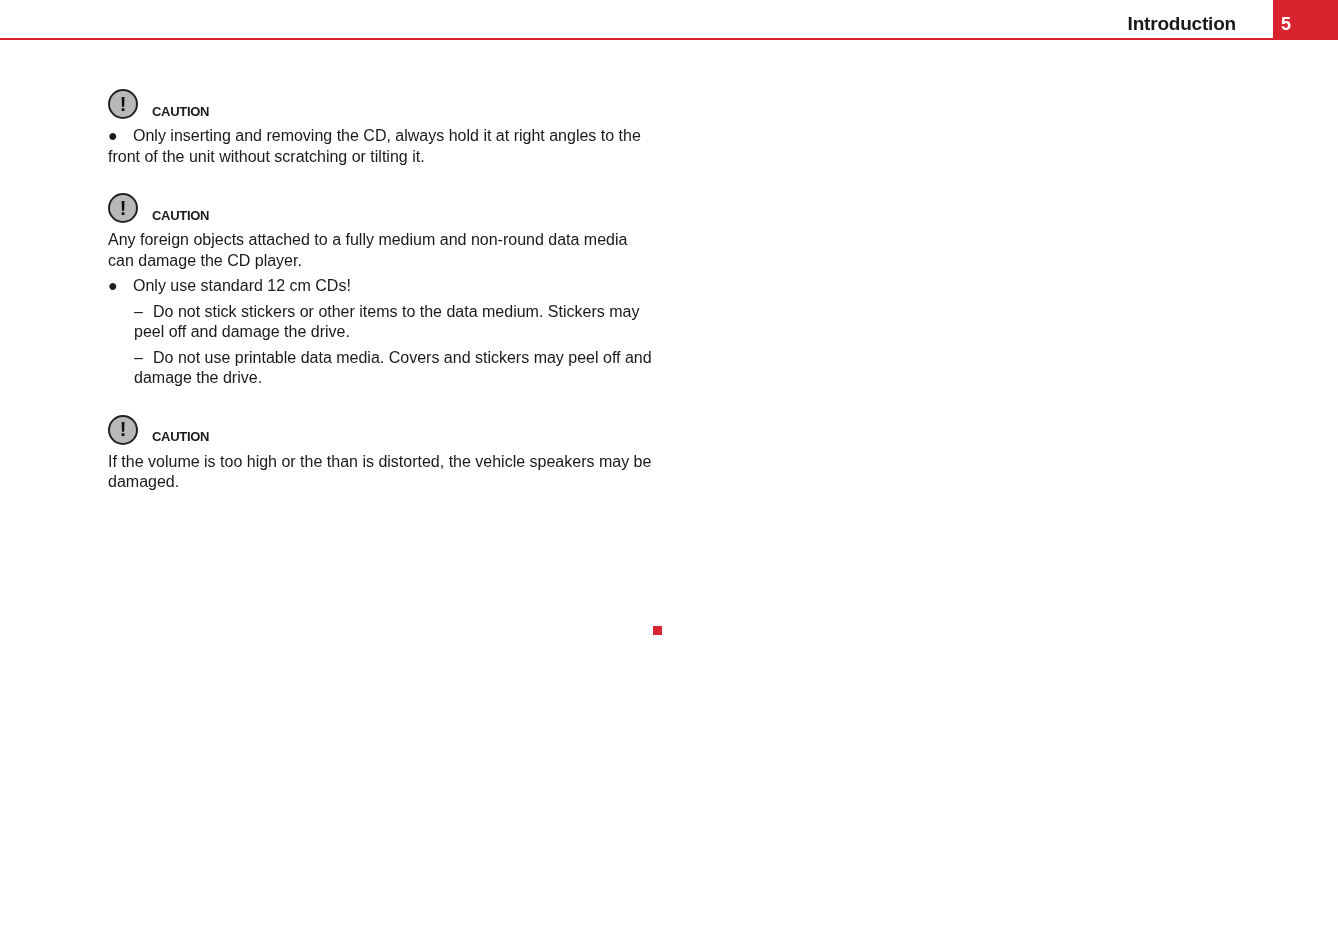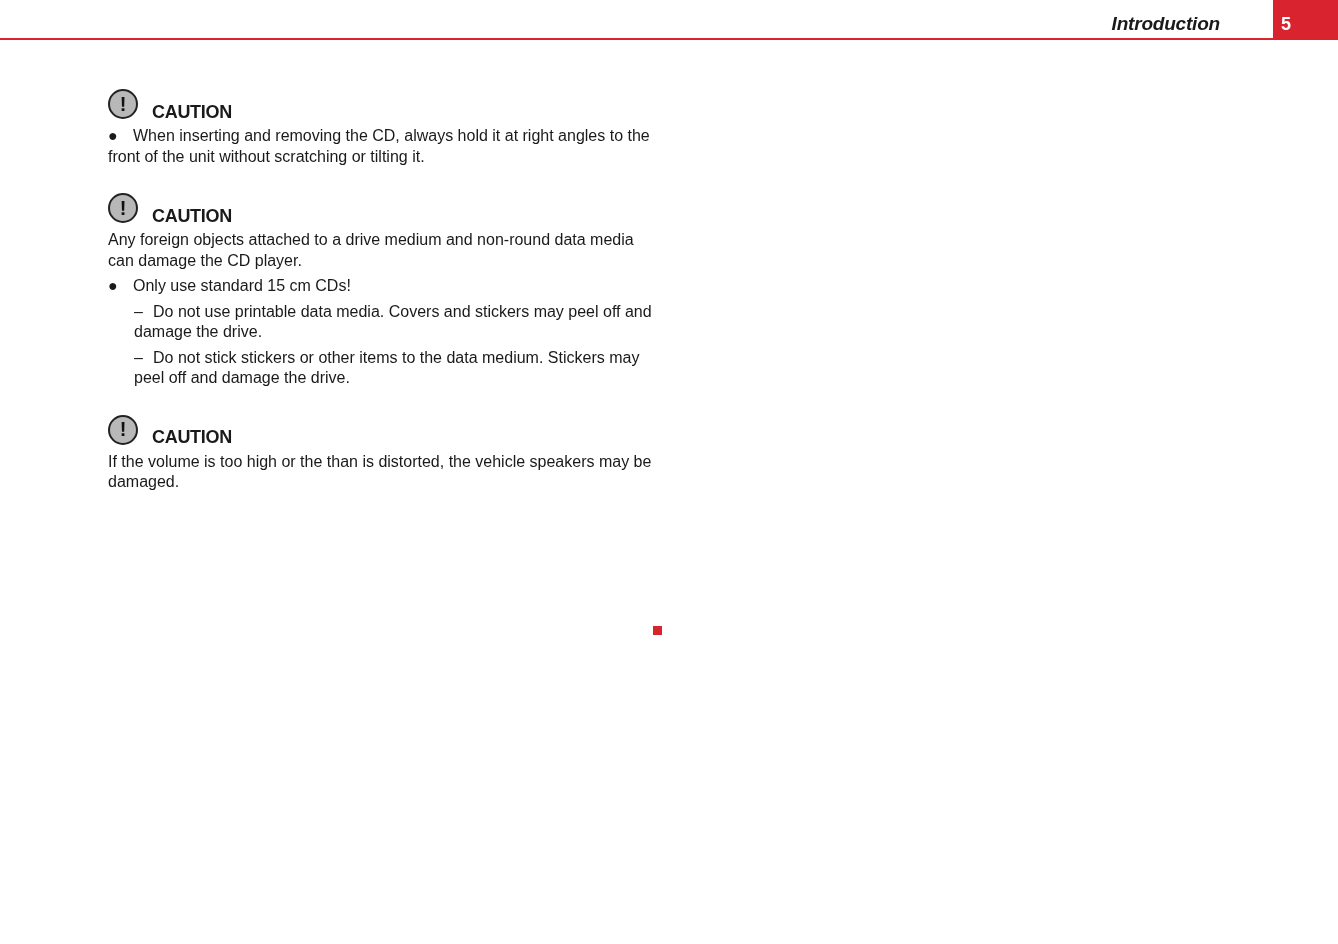--- a/index.html
+++ b/index.html
@@ -1,29 +1,29 @@
 <!DOCTYPE html>
 <html><head>
   <meta charset="utf-8">
   <style>
     html, body { margin: 0; padding: 0; background: #ffffff; }
     body { width: 1338px; height: 944px; position: relative; overflow: hidden;
            font-family: "Liberation Sans", "DejaVu Sans", sans-serif; color: #1a1a1a; }
     .header-rule { position: absolute; left: 0; top: 38px; width: 1338px; height: 2px; background: #d9232e; }
-    .header-title { position: absolute; right: 118px; top: 13px; font-size: 19px; font-weight: bold;
-                    color: #1a1a1a; letter-spacing: -0.2px; font-style: italic; }
+    .header-title { position: absolute; right: 102px; top: 13px; font-size: 19px; font-weight: bold;
+                    color: #1a1a1a; letter-spacing: -0.2px; }
     .page-num-box { position: absolute; left: 1273px; top: 0; width: 65px; height: 40px; background: #d9232e; }
     .page-num { position: absolute; left: 8px; top: 14px; font-size: 18px; font-weight: bold; color: #ffffff; }
 
     .content { position: absolute; left: 108px; top: 88px; width: 545px; font-size: 16px; line-height: 20.5px; }
     .caution-head { display: flex; align-items: flex-end; height: 34px; margin-bottom: 4px; }
     .caution-icon { width: 30px; height: 30px; border: 2.5px solid #222; border-radius: 50%;
                     background: #b8b8b8; box-sizing: border-box; display: flex; align-items: center;
                     justify-content: center; font-weight: bold; font-size: 20px; color: #111; margin-right: 14px; position: relative; top: -3px; }
-    .caution-title { font-weight: bold; font-size: 18px; letter-spacing: -0.3px; }
+    .caution-title { font-weight: bold; font-size: 13px; letter-spacing: -0.3px; }
     .para { margin: 0 0 5px 0; }
     .bullet-para { margin: 0 0 5px 0; }
     .bullet { display: inline-block; width: 25px; }
     .sub { margin: 0 0 5px 26px; }
     .dash { display: inline-block; width: 19px; }
     .gap { height: 20px; }
     .end-mark { position: absolute; left: 653px; top: 626px; width: 9px; height: 9px; background: #d9232e; }
   </style>
 </head>
 <body>
@@ -34,34 +34,34 @@
   <span class="page-num">5</span>
 </div>
 
 <div class="content">
 
   <div class="caution-block">
     <div class="caution-head">
       <span class="caution-icon">!</span>
       <span class="caution-title">CAUTION</span>
     </div>
-    <p class="bullet-para"><span class="bullet">●</span><span>When inserting and removing the CD, always hold it at right angles to the front of the unit without scratching or tilting it.</span></p>
+    <p class="bullet-para"><span class="bullet">●</span><span>Only inserting and removing the CD, always hold it at right angles to the front of the unit without scratching or tilting it.</span></p>
   </div>
 
   <div class="gap"></div>
 
   <div class="caution-block">
     <div class="caution-head">
       <span class="caution-icon">!</span>
       <span class="caution-title">CAUTION</span>
     </div>
-    <p class="para">Any foreign objects attached to a drive medium and non-round data media can damage the CD player.</p>
-    <p class="bullet-para"><span class="bullet">●</span><span>Only use standard 15 cm CDs!</span></p>
+    <p class="para">Any foreign objects attached to a fully medium and non-round data media can damage the CD player.</p>
+    <p class="bullet-para"><span class="bullet">●</span><span>Only use standard 12 cm CDs!</span></p>
+    <p class="sub"><span class="dash">–</span><span>Do not stick stickers or other items to the data medium. Stickers may peel off and damage the drive.</span></p>
     <p class="sub"><span class="dash">–</span><span>Do not use printable data media. Covers and stickers may peel off and damage the drive.</span></p>
-    <p class="sub"><span class="dash">–</span><span>Do not stick stickers or other items to the data medium. Stickers may peel off and damage the drive.</span></p>
   </div>
 
   <div class="gap"></div>
 
   <div class="caution-block">
     <div class="caution-head">
       <span class="caution-icon">!</span>
       <span class="caution-title">CAUTION</span>
     </div>
     <p class="para">If the volume is too high or the than is distorted, the vehicle speakers may be damaged.</p>

